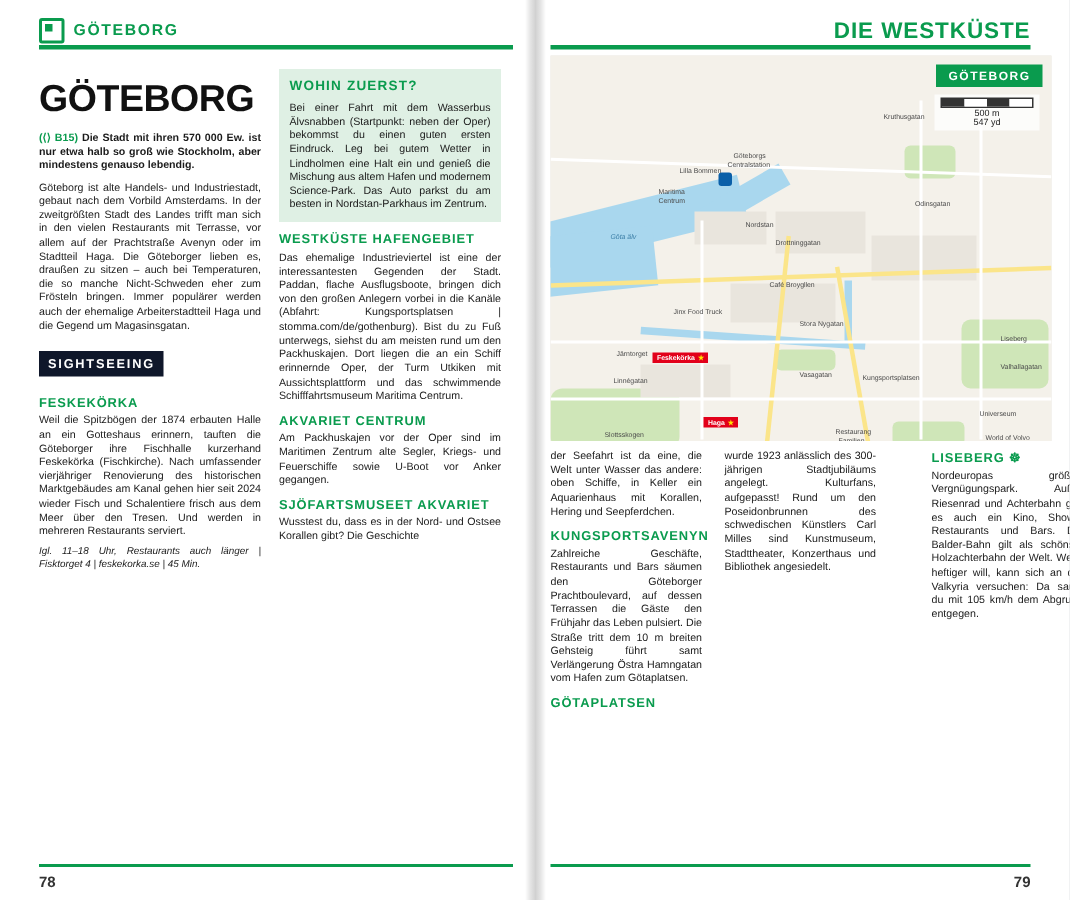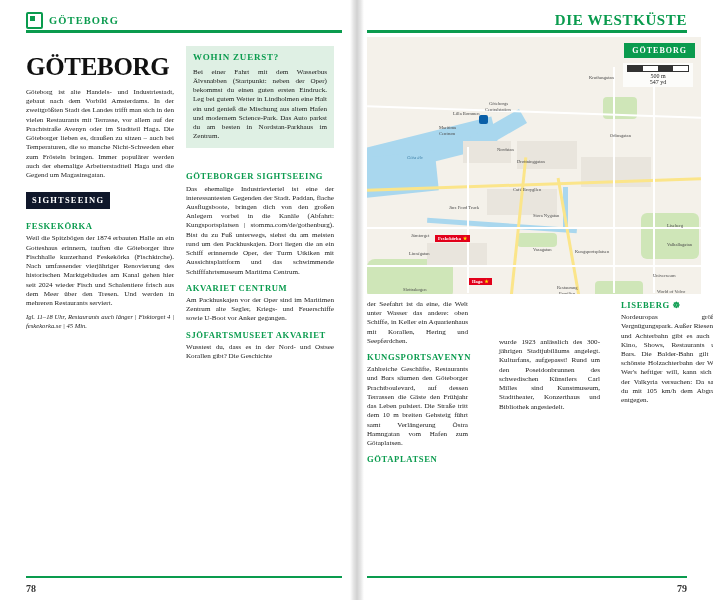--- a/index.html
+++ b/index.html
@@ -14,21 +14,21 @@
     width:713px;height:600px;
     background:#ffffff;
     box-sizing:border-box;
   }
   
   .gutter{
     position:absolute;left:350px;top:0;width:14px;height:600px;
     background:linear-gradient(to right,rgba(0,0,0,0.00),rgba(0,0,0,0.10),rgba(0,0,0,0.18),rgba(0,0,0,0.10),rgba(0,0,0,0.00));
     z-index:40;pointer-events:none;
   }
-  .page{position:absolute;top:0;height:600px;background:#fff;font-family:Liberation Serif, serif;}
+  .page{position:absolute;top:0;height:600px;background:#fff;}
   .page-left{left:0;width:356px;}
   .page-right{left:357px;width:356px;}
 
   
   .rh{
     position:absolute;top:10px;height:20px;
     display:flex;align-items:center;
   }
   .rh-left{left:26px;right:18px;}
   .rh-right{left:10px;right:26px;justify-content:flex-end;}
@@ -73,21 +73,21 @@
     letter-spacing:1.2px;padding:3px 6px;display:inline-block;margin:7px 0 6px 0;
   }
   .poi-title{
     color:#0a9b4e;font-weight:bold;font-size:8.6px;letter-spacing:0.6px;margin:6px 0 2px 0;
   }
   .poi-title.first{margin-top:0;}
   .it{font-style:italic;}
 
   
   .infobox{
-    background:#dff0e4;padding:6px 7px 7px 7px;margin:0 0 23px 0;
+    background:#dff0e4;padding:6px 7px 7px 7px;margin:0 0 6px 0;
   }
   .infobox h3{
     margin:0 0 4px 0;color:#0a9b4e;font-size:9px;letter-spacing:0.8px;font-weight:bold;
   }
   .infobox p{font-size:7.1px;line-height:1.30;margin:0;text-align:justify;}
 
   
   .mapwrap{
     position:absolute;left:10px;top:37px;width:334px;height:257px;
     overflow:hidden;background:#eae6df;
@@ -119,21 +119,21 @@
     padding:1px 3px;white-space:nowrap;font-weight:bold;
   }
   .poi-red .st{color:#ffe400;margin-left:2px;}
 
   
   .rcol{
     position:absolute;top:300px;width:101px;
     font-size:7.1px;line-height:1.30;color:#1a1a1a;text-align:justify;
   }
   .rc1{left:10px;}
-  .rc2{left:142px;margin-top:38px;}
+  .rc2{left:126px;}
   .rc3{left:244px;margin-left:20px;}
 
   
   .footbar{position:absolute;bottom:22px;height:2.5px;background:#0a9b4e;}
   .footbar-l{left:26px;right:14px;}
   .footbar-r{left:10px;right:26px;}
   .pgno{
     position:absolute;bottom:6px;font-size:10px;color:#333;font-weight:bold;
   }
   .pgno-l{left:26px;}
@@ -150,39 +150,43 @@
     <div class="rh rh-left">
       <span class="rh-icon"></span>
       <span class="rh-title-left">GÖTEBORG</span>
     </div>
     <div class="rh-bar"></div>
 
     <div class="col colA">
 
       <h1 class="city">GÖTEBORG</h1>
 
+      <p>
+        <span class="tag-green">(⟨⟩ <span>B15</span>)</span>
+        <span class="lead">Die Stadt mit ihren 570 000 Ew. ist nur etwa halb so groß wie Stockholm, aber mindestens genauso lebendig.</span>
+      </p>
 
       <p>Göteborg ist alte Handels- und Industriestadt, gebaut nach dem Vorbild Amsterdams. In der zweitgrößten Stadt des Landes trifft man sich in den vielen Restaurants mit Terrasse, vor allem auf der Prachtstraße Avenyn oder im Stadtteil Haga. Die Göteborger lieben es, draußen zu sitzen – auch bei Temperaturen, die so manche Nicht-Schweden eher zum Frösteln bringen. Immer populärer werden auch der ehemalige Arbeiterstadtteil Haga und die Gegend um Magasinsgatan.</p>
 
       <div class="sec-bar">SIGHTSEEING</div>
 
       <div class="poi-title">FESKEKÖRKA</div>
       <p>Weil die Spitzbögen der 1874 erbauten Halle an ein Gotteshaus erinnern, tauften die Göteborger ihre Fischhalle kurzerhand Feskekörka (Fischkirche). Nach umfassender vierjähriger Renovierung des historischen Marktgebäudes am Kanal gehen hier seit 2024 wieder Fisch und Schalentiere frisch aus dem Meer über den Tresen. Und werden in mehreren Restaurants serviert.</p>
       <p class="it clock">
         <span>Igl. 11–18 Uhr, Restaurants auch länger | Fisktorget 4 | feskekorka.se | 45 Min.</span>
       </p>
     </div>
 
     <div class="col colB">
       <div class="infobox">
         <h3>WOHIN ZUERST?</h3>
         <p>Bei einer Fahrt mit dem Wasserbus Älvsnabben (Startpunkt: neben der Oper) bekommst du einen guten ersten Eindruck. Leg bei gutem Wetter in Lindholmen eine Halt ein und genieß die Mischung aus altem Hafen und modernem Science-Park. Das Auto parkst du am besten in Nordstan-Parkhaus im Zentrum.</p>
       </div>
 
-      <div class="poi-title first">GÖTEBORGER SIGHTSEEING</div>
+      <div class="poi-title first">WESTKÜSTE HAFENGEBIET</div>
       <p>Das ehemalige Industrieviertel ist eine der interessantesten Gegenden der Stadt. Paddan, flache Ausflugsboote, bringen dich von den großen Anlegern vorbei in die Kanäle (Abfahrt: Kungsportsplatsen | stomma.com/de/gothenburg). Bist du zu Fuß unterwegs, siehst du am meisten rund um den Packhuskajen. Dort liegen die an ein Schiff erinnernde Oper, der Turm Utkiken mit Aussichtsplattform und das schwimmende Schifffahrtsmuseum Maritima Centrum.</p>
 
       <div class="poi-title">AKVARIET CENTRUM</div>
       <p>Am Packhuskajen vor der Oper sind im Maritimen Zentrum alte Segler, Kriegs- und Feuerschiffe sowie U-Boot vor Anker gegangen.</p>
 
       <div class="poi-title">SJÖFARTSMUSEET AKVARIET</div>
       <p>Wusstest du, dass es in der Nord- und Ostsee Korallen gibt? Die Geschichte</p>
     </div>
 
     <div class="footbar footbar-l"></div>

